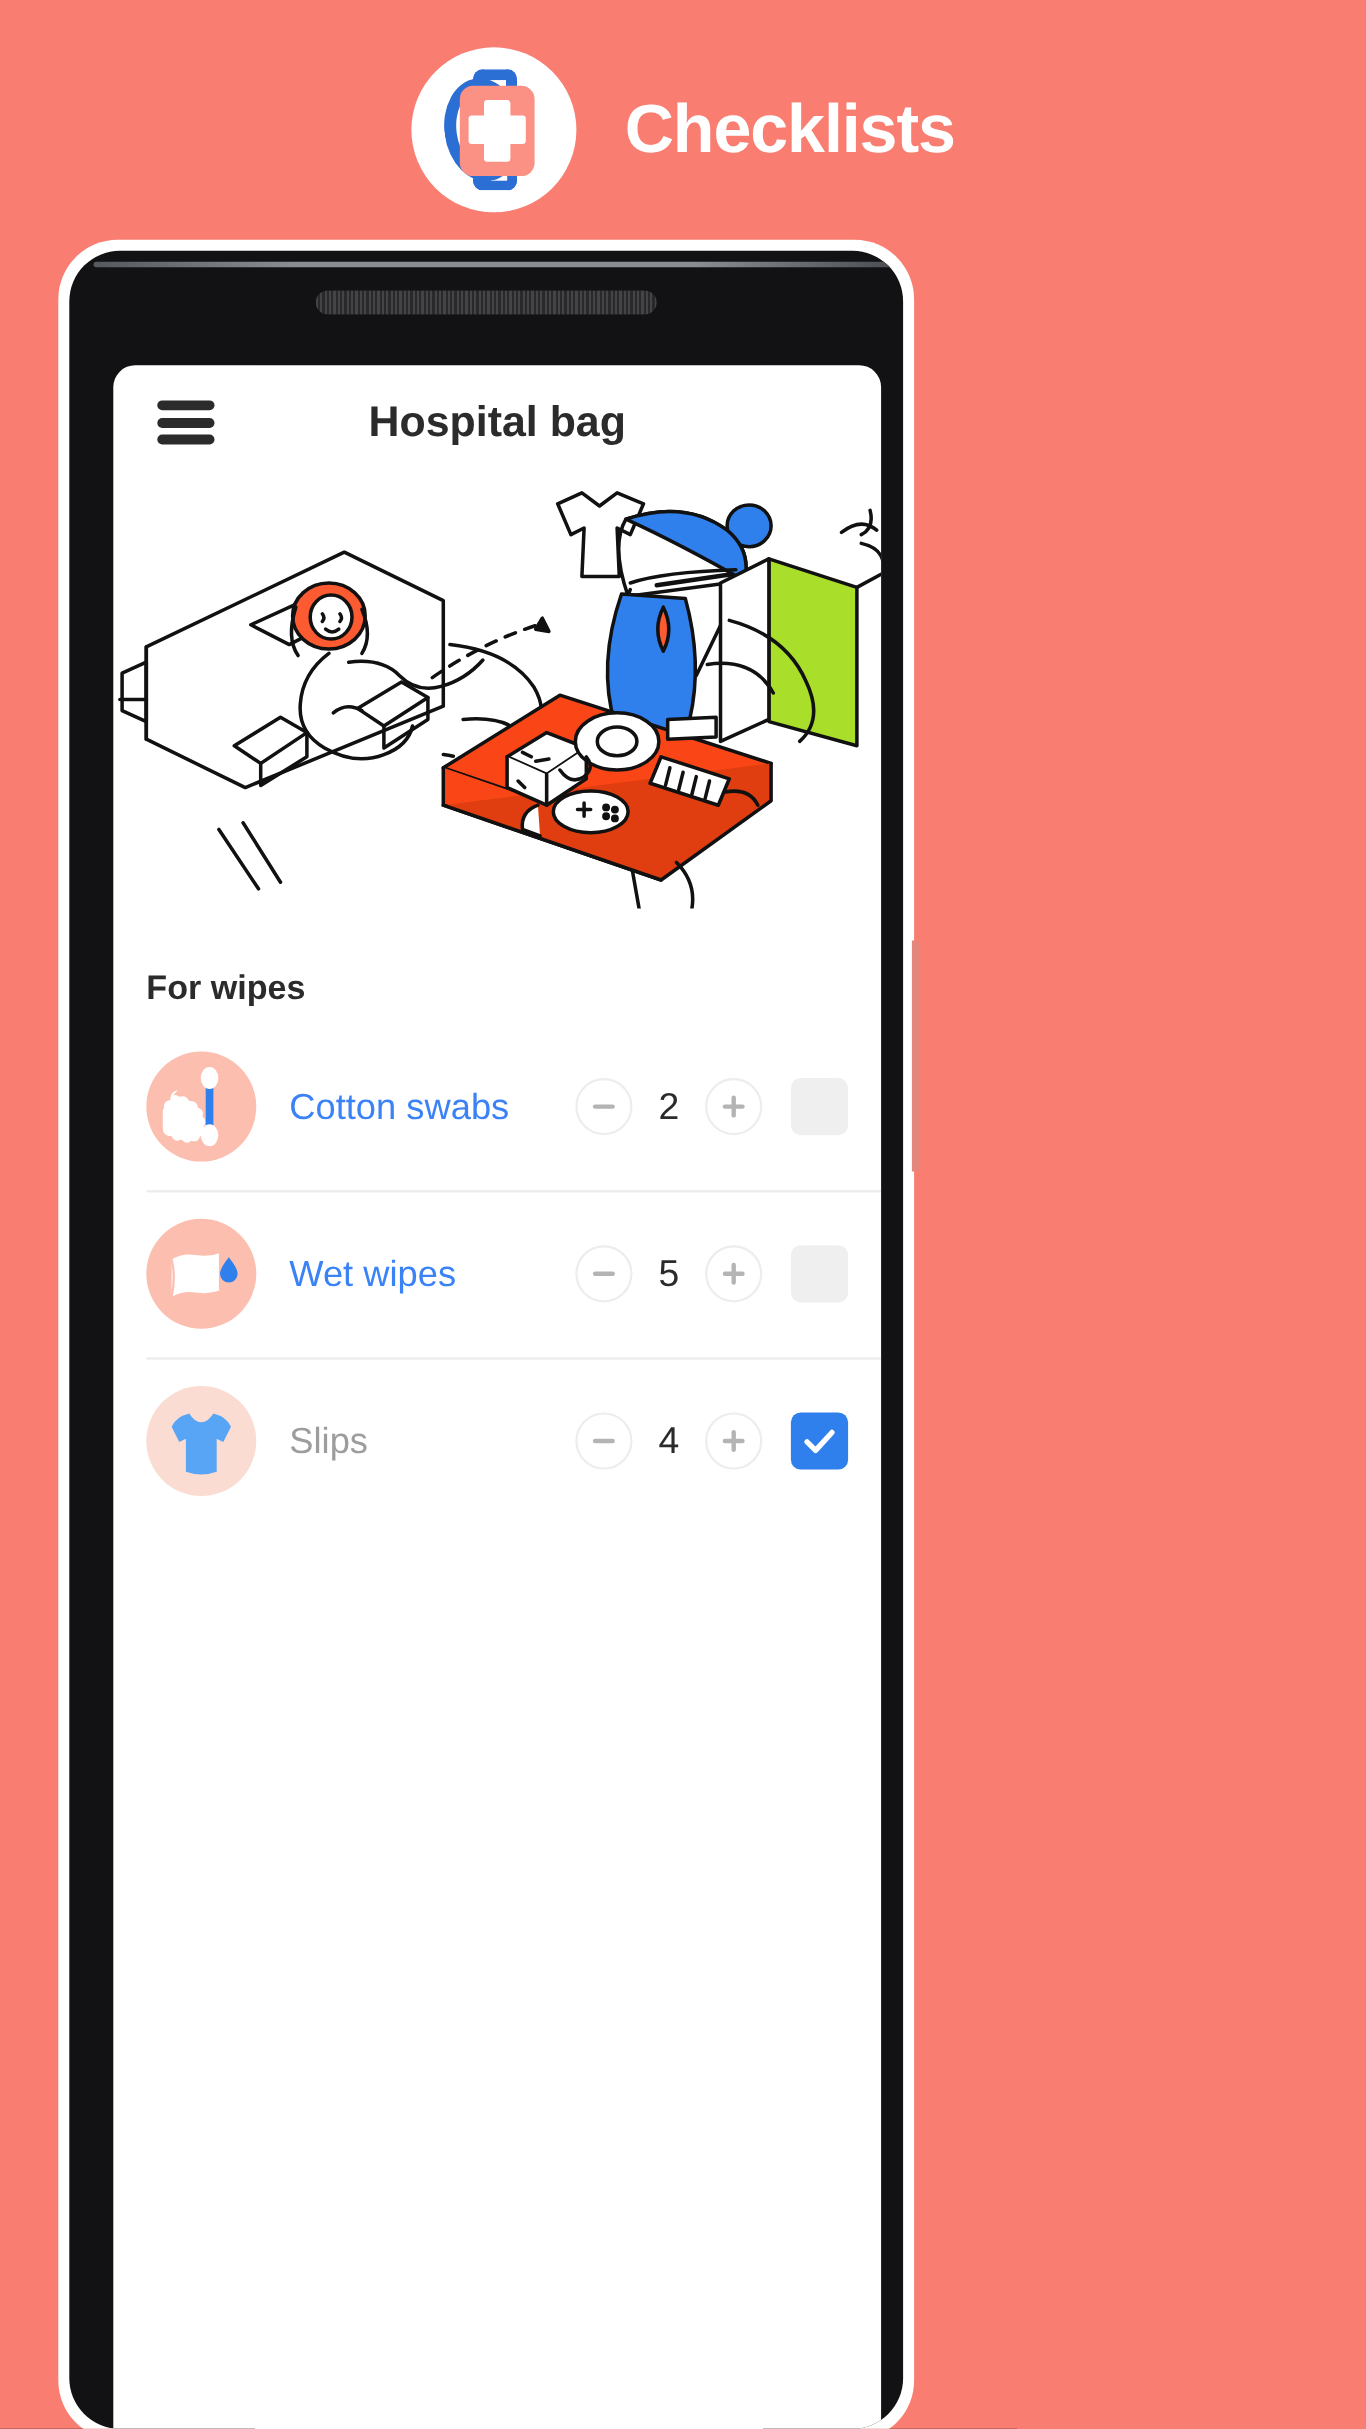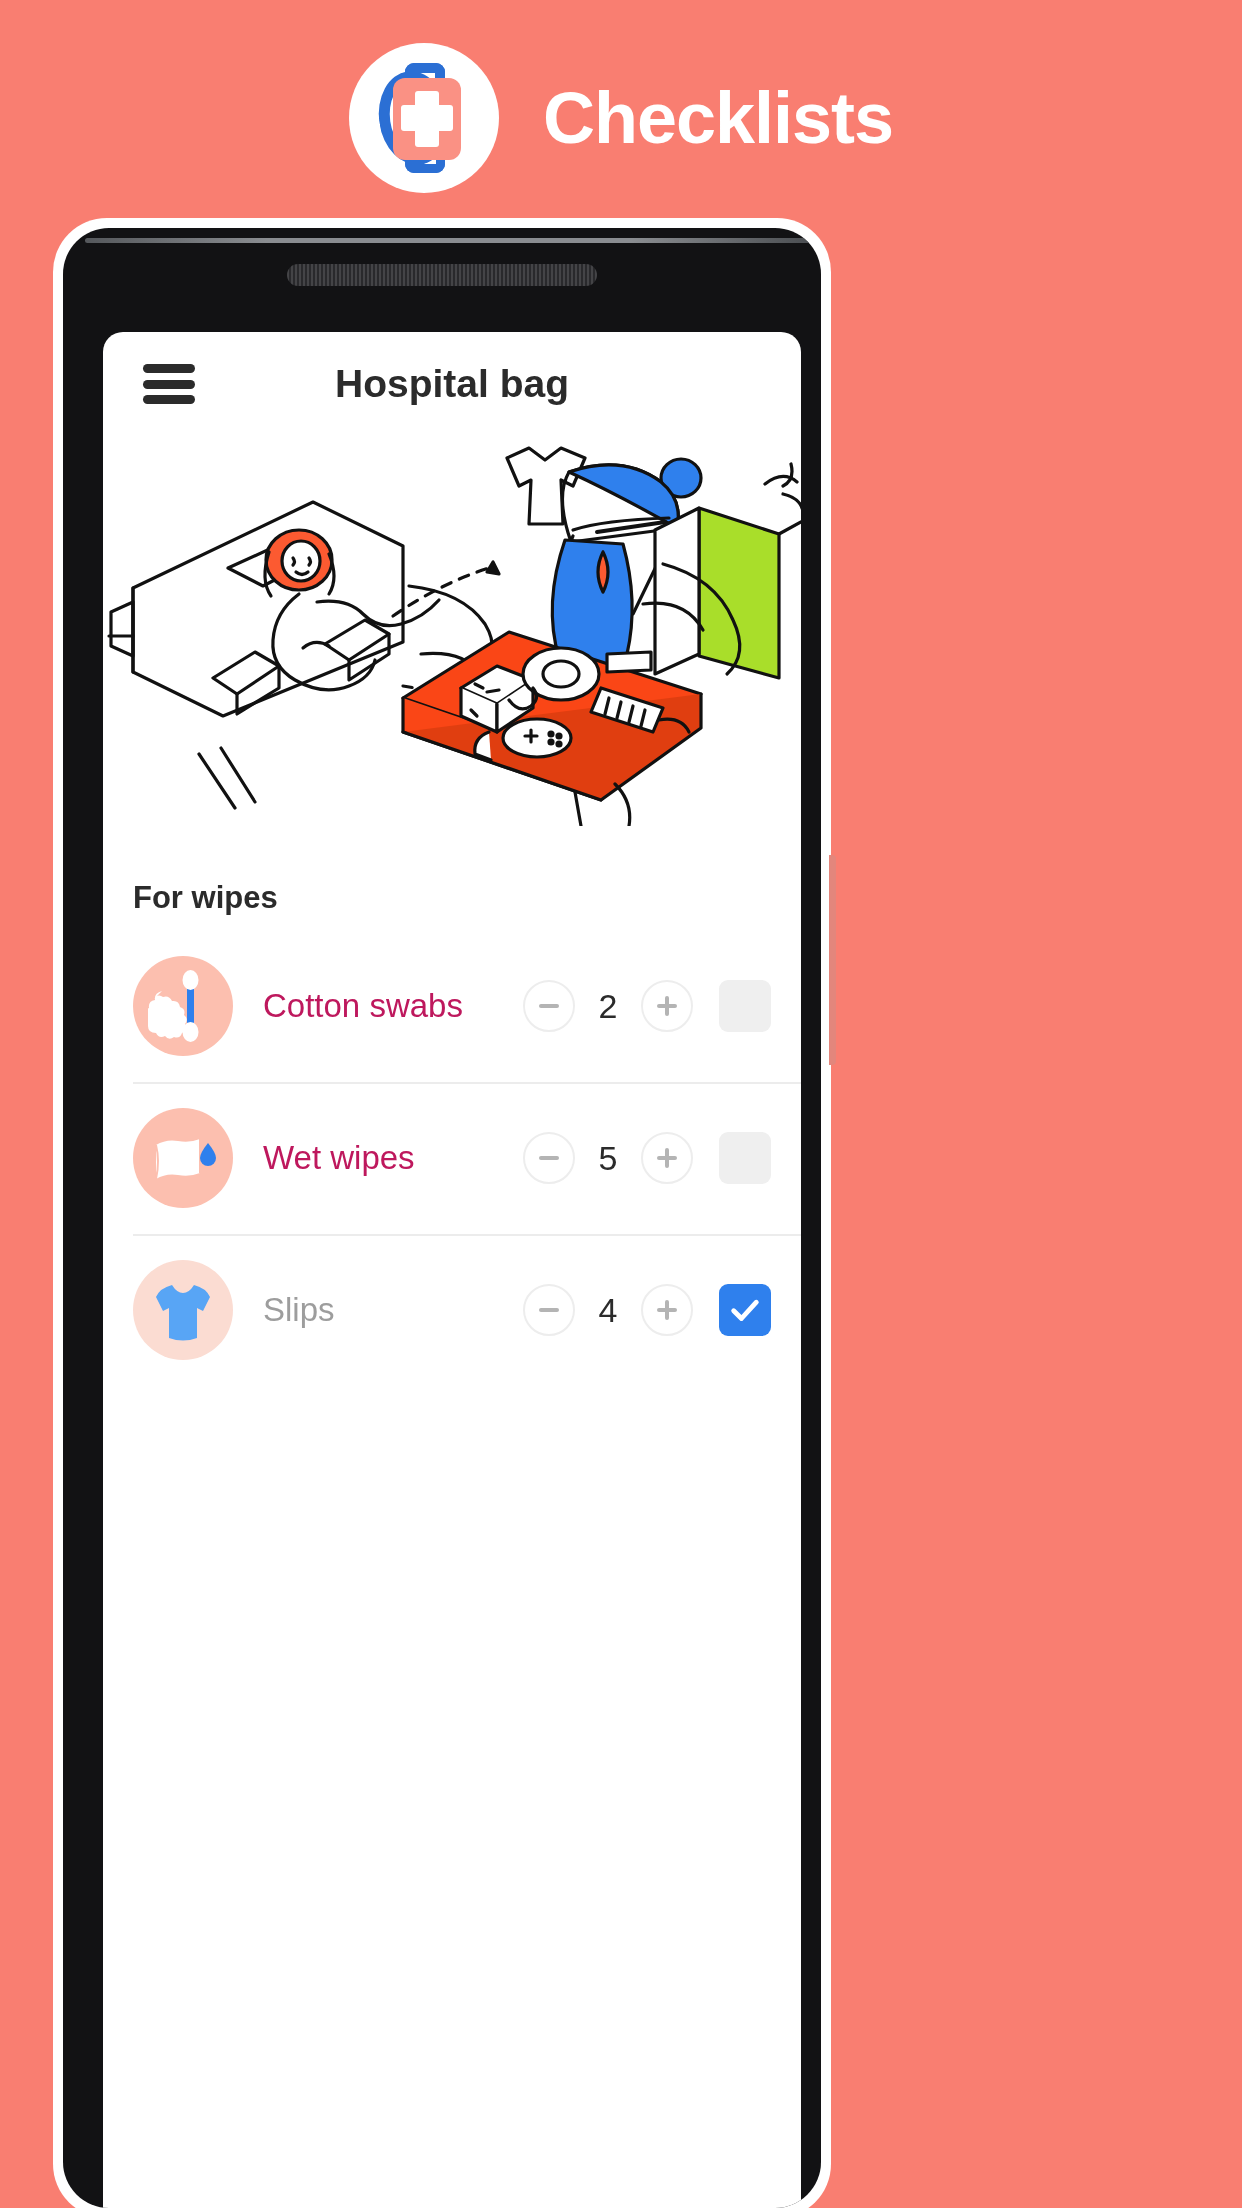--- a/index.html
+++ b/index.html
@@ -68,21 +68,21 @@
   }
   .logo-cross-h {
     position: absolute;
     left: 52px; top: 62px;
     width: 52px; height: 26px;
     background: #FFFFFF;
     border-radius: 3px;
   }
   .banner-title {
     color: #FFFFFF;
-    font-size: 72px;
+    font-size: 62px;
     font-weight: bold;
     letter-spacing: -1px;
     line-height: 1;
     text-align: center;
   }
 
   
   .phone {
     position: absolute;
     left: 53px; top: 218px;
@@ -222,21 +222,21 @@
     display: flex;
     align-items: center;
     justify-content: center;
     position: relative;
     overflow: hidden;
   }
   .item-icon svg { width: 70px; height: 78px; display:block; }
   .item-label {
     flex: 1;
     font-size: 33px;
-    color: #be185d;
+    color: #3b82f6;
     padding-left: 30px;
   }
   .row.done .item-label { color: #9d9d9d; }
 
   .stepper {
     display: flex;
     align-items: center;
     gap: 0;
     flex: none;
   }

